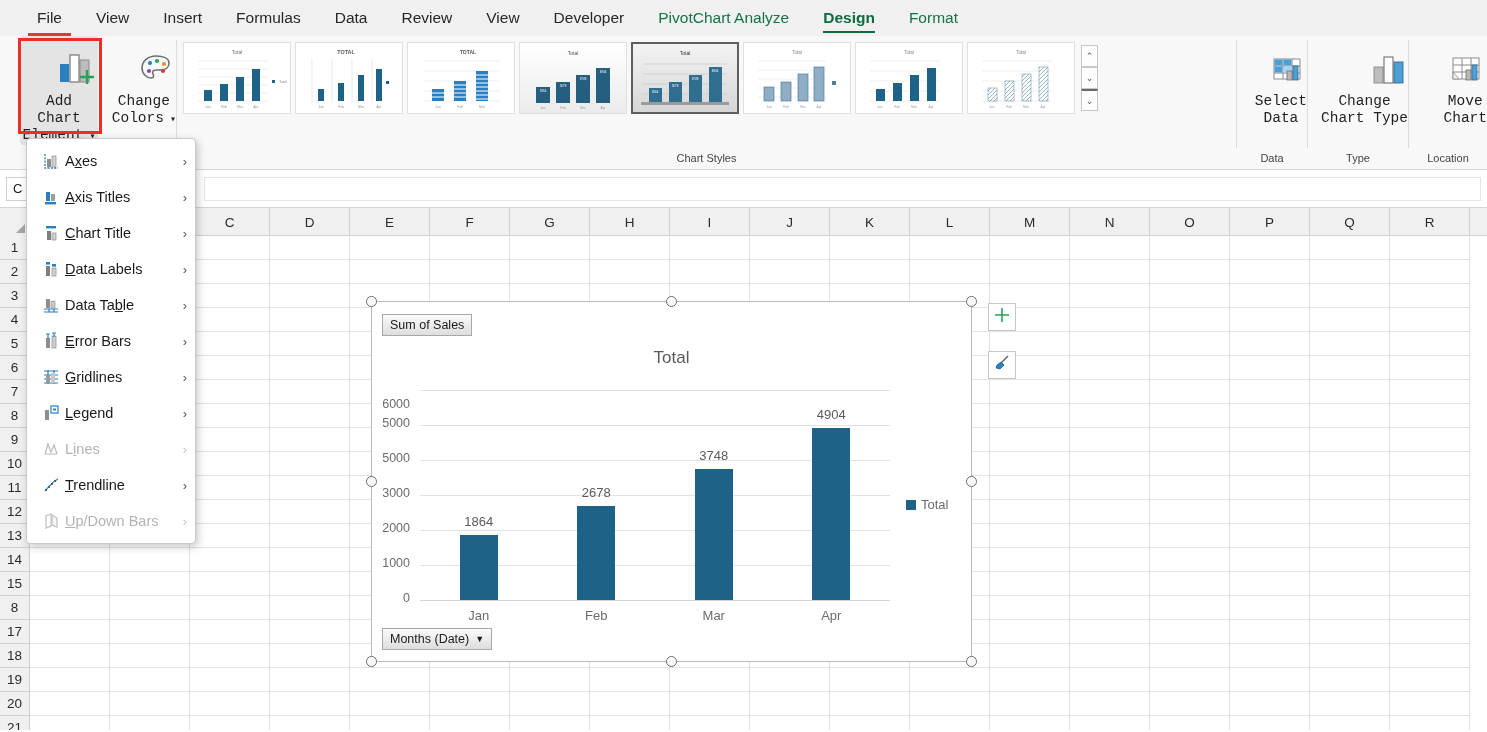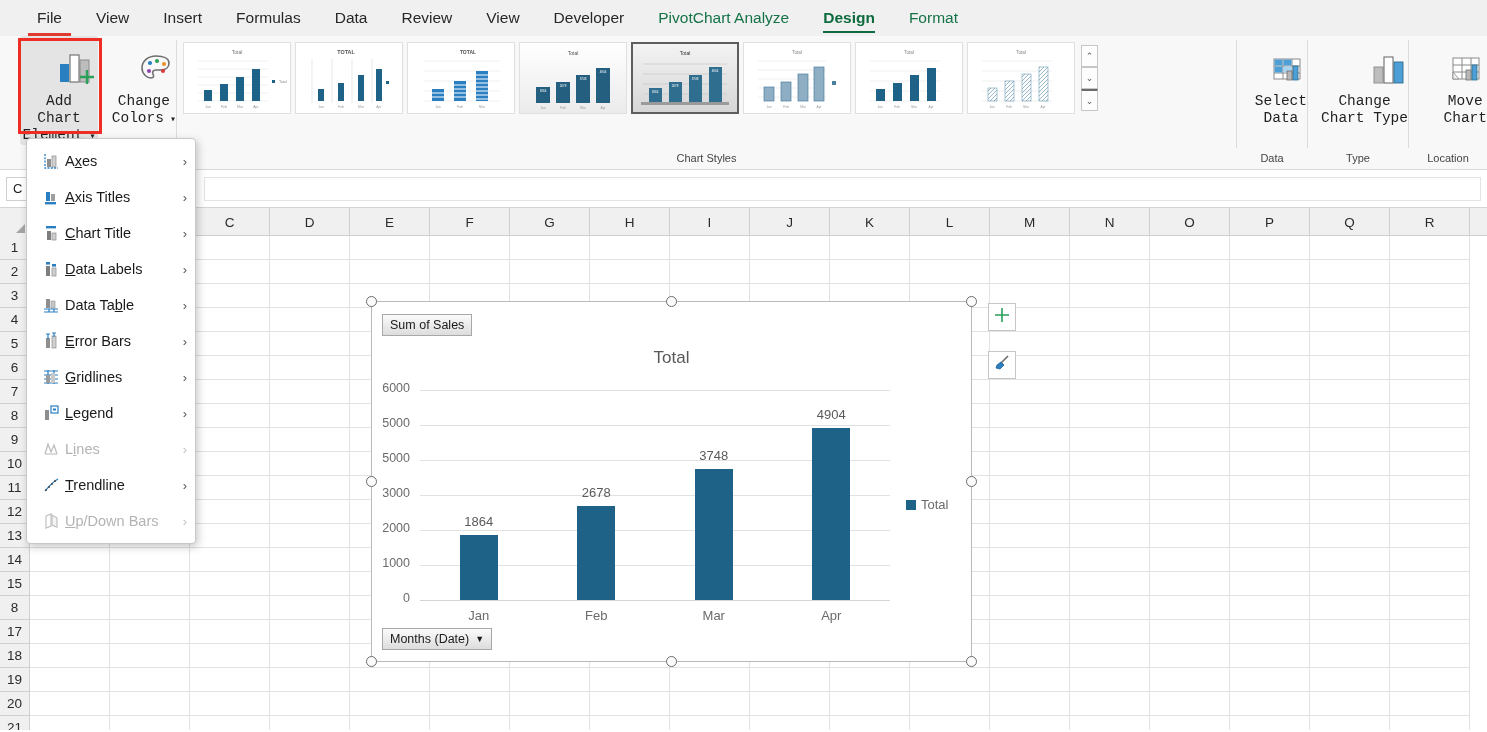--- a/index.html
+++ b/index.html
@@ -1074,21 +1074,21 @@
   </div>
 </div>
 
 <div class="chartobj">
   <div class="fieldbtn" style="left:10px; top:12px;">
     <span>Sum of Sales</span>
   </div>
   <div class="chart-title">Total</div>
 
   <div class="ylabels">
-    <div class="ytick" style="top:6px;">6000</div>
+    <div class="ytick" style="top:22px;">6000</div>
     <div class="ytick" style="top:41px;text-align:center;">5000</div>
     <div class="ytick" style="top:76px;">5000</div>
     <div class="ytick" style="top:111px;">3000</div>
     <div class="ytick" style="top:146px;">2000</div>
     <div class="ytick" style="top:181px;">1000</div>
     <div class="ytick" style="top:216px;">0</div>
   </div>
 
   <div class="plot" id="plotarea">
     <div class="gline" style="top:0px;"></div>

